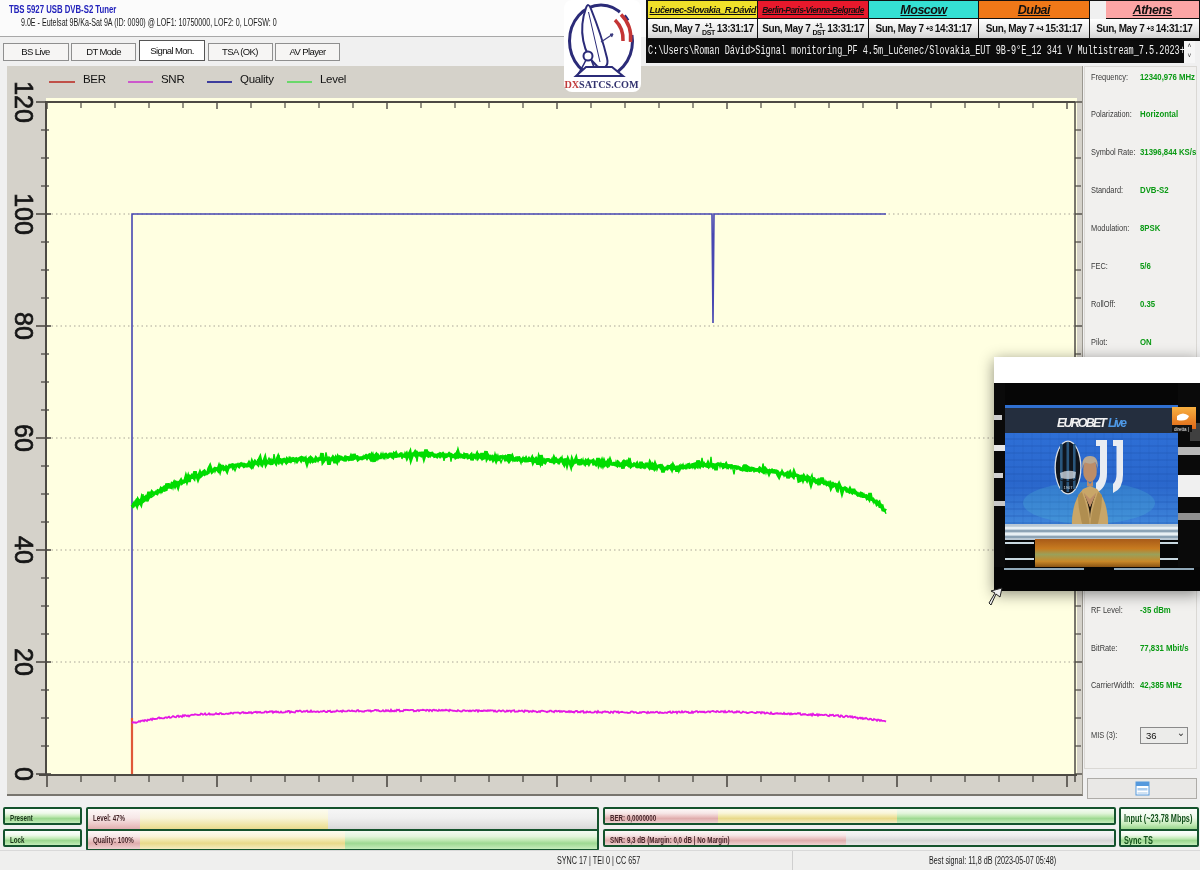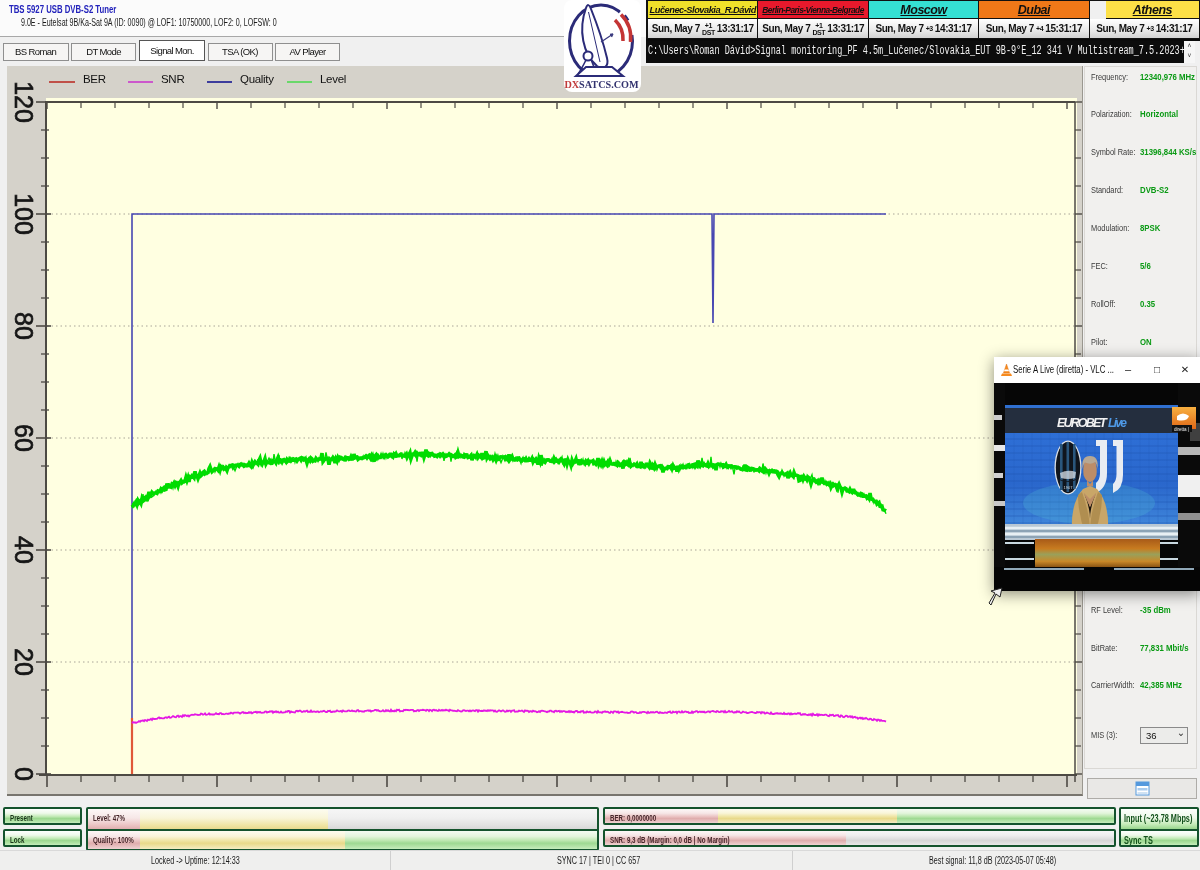--- a/index.html
+++ b/index.html
@@ -56,21 +56,21 @@
 #vlctext{position:absolute;left:19px;top:7px;font-size:10px;color:#111;transform:scaleX(0.78);transform-origin:0 0;white-space:nowrap;}
 .vlcbtn{position:absolute;top:0;width:30px;height:26px;text-align:center;color:#222;}
 </style></head>
 <body>
 <div id="app">
   <div class="abs" id="topbar"></div>
   <div class="abs" id="title1">TBS 5927 USB DVB-S2 Tuner</div>
   <div class="abs" id="title2">9.0E - Eutelsat 9B/Ka-Sat 9A (ID: 0090) @ LOF1: 10750000, LOF2: 0, LOFSW: 0</div>
   <div class="abs" id="hline"></div>
 
-  <div class="abs tab" style="left:2.5px;width:66px;">BS Roman</div>
+  <div class="abs tab" style="left:2.5px;width:66px;">BS Live</div>
   <div class="abs tab" style="left:71px;width:65px;">DT Mode</div>
   <div class="abs tab active" style="left:139px;width:66px;">Signal Mon.</div>
   <div class="abs tab" style="left:207.5px;width:65px;">TSA (OK)</div>
   <div class="abs tab" style="left:275px;width:65px;">AV Player</div>
 
   <div class="abs" id="clocks">
     <div class="clock">
         <div class="chead" style="background:#f0e02a;font-size:9.3px;">Lučenec-Slovakia_R.Dávid</div>
       <div class="ctime">Sun, May 7<span class="tzc">
             <span class="p">+1</span>
@@ -90,21 +90,21 @@
             <span class="p">+3</span>
           </span>14:31:17</div>
       </div>
     <div class="clock">
         <div class="chead" style="background:#f07818;font-size:12.5px;">Dubai</div>
       <div class="ctime">Sun, May 7<span class="tzc">
             <span class="p">+4</span>
           </span>15:31:17</div>
       </div>
     <div class="clock">
-        <div class="chead" style="background:#fde047;font-size:12.5px;margin-left:16px;">Athens</div>
+        <div class="chead" style="background:#fca5a5;font-size:12.5px;margin-left:16px;">Athens</div>
       <div class="ctime">Sun, May 7<span class="tzc">
             <span class="p">+3</span>
           </span>14:31:17</div>
       </div>
   </div>
   <div class="abs" id="cmdbar"></div>
   <div class="abs" id="cmdtext">C:\Users\Roman Dávid&gt;Signal monitoring_PF 4.5m_Lučenec/Slovakia_EUT 9B-9°E_12 341 V Multistream_7.5.2023+</div>
   <div class="abs" id="cmdscroll">˄<br>˅</div>
 
   <div class="abs" id="chartpanel">
@@ -323,23 +323,20 @@
       <span class="seg pink" style="left:0px;width:241px;"></span>
       <span class="seg gry" style="left:241px;width:272.5px;"></span>
       <span class="pbtxt" style="color:#46262a;font-size:8.5px;left:5px;">SNR: 9,3 dB (Margin: 0,0 dB | No Margin)</span>
     </div>
   <div class="abs pb" style="left:1119px;top:829px;width:80px;height:18px;">
       <span class="seg gfill" style="left:0px;width:80px;"></span>
       <span class="pbtxt" style="color:#14521c;left:2.5px;">Sync TS</span>
     </div>
 
   <div class="abs" id="statusbar"></div>
-  <div class="abs sbpane" style="left:0;width:390px;">
-      <div class="sbtext" style="left:151px;">Locked -&gt; Uptime: 12:14:33</div>
-    </div>
   <div class="abs sbpane" style="left:390px;width:402px;">
       <div class="sbtext" style="left:167px;">SYNC 17 | TEI 0 | CC 657</div>
     </div>
   <div class="abs sbpane" style="left:792px;width:444px;border-right:none;">
       <div class="sbtext" style="left:137px;">Best signal: 11,8 dB (2023-05-07 05:48)</div>
     </div>
 
   <svg class="abs" style="left:564px;top:0;" width="77" height="92">
   <rect x="0" y="0" width="77" height="92" rx="8" fill="#ffffff"></rect>
   <ellipse cx="37" cy="41" rx="31.5" ry="36" fill="none" stroke="#2b2b78" stroke-width="3"></ellipse>
@@ -350,31 +347,20 @@
   <line x1="24.5" y1="12" x2="36" y2="62" stroke="#2b2b78" stroke-width="1"></line>
   <circle cx="24" cy="56" r="4.5" fill="#ffffff" stroke="#2b2b78" stroke-width="2"></circle>
   <path d="M22,60 C19,66 17,70 14,74 M27,59 C29,65 31,69 32,73" stroke="#2b2b78" stroke-width="1.6" fill="none"></path>
   <path d="M12,76 L22,67 L48,67 L59,76 Z" fill="#ffffff" stroke="#2b2b78" stroke-width="2"></path>
   <path d="M37,42 L49,34 L46,34.5 M49,34 L47.5,37" stroke="#3c3c80" stroke-width="1.3" fill="none"></path>
   <path d="M51,20 A24,26 0 0 1 59,41" stroke="#c43535" stroke-width="3.5" fill="none"></path>
   <path d="M57,14.5 A30,32 0 0 1 66.5,42" stroke="#c43535" stroke-width="3.5" fill="none"></path>
   <text x="37.5" y="87.5" text-anchor="middle" font-family="Liberation Serif, serif" font-weight="bold" font-size="10.2"><tspan fill="#c03a3a">DX</tspan><tspan fill="#32326e">SATCS.COM</tspan></text>
 </svg>
   <div class="abs" id="vlc">
-  <div id="vlctitle">
-    <svg style="position:absolute;left:6px;top:6px;" width="13" height="14">
-      <path d="M6.5,1 L9.5,10 L3.5,10 Z" fill="#f68a1e" stroke="#e07010" stroke-width="0.5"></path>
-      <path d="M4.6,6.5 L8.4,6.5 L9,8.3 L4,8.3 Z" fill="#ffffff"></path>
-      <path d="M2,10.5 L11,10.5 L12,13 L1,13 Z" fill="#f68a1e"></path>
-    </svg>
-    <div id="vlctext">Serie A Live (diretta) - VLC ...</div>
-    <div class="vlcbtn" style="left:119px;font-size:11px;line-height:24px;">–</div>
-    <div class="vlcbtn" style="left:148px;font-size:10px;line-height:25px;">□</div>
-    <div class="vlcbtn" style="left:176px;font-size:10px;line-height:25px;">✕</div>
-  </div>
   <svg style="position:absolute;left:0;top:26px;" width="206" height="208">
     <defs>
       <linearGradient id="bluebg" x1="0" y1="0" x2="0" y2="1">
         <stop offset="0" stop-color="#2e6fd6"></stop>
             <stop offset="0.55" stop-color="#2a67cc"></stop>
             <stop offset="1" stop-color="#3f86da"></stop>
       </linearGradient>
       <linearGradient id="orng" x1="0" y1="0" x2="0" y2="1">
         <stop offset="0" stop-color="#a85a18"></stop>
             <stop offset="0.35" stop-color="#c87c20"></stop>

